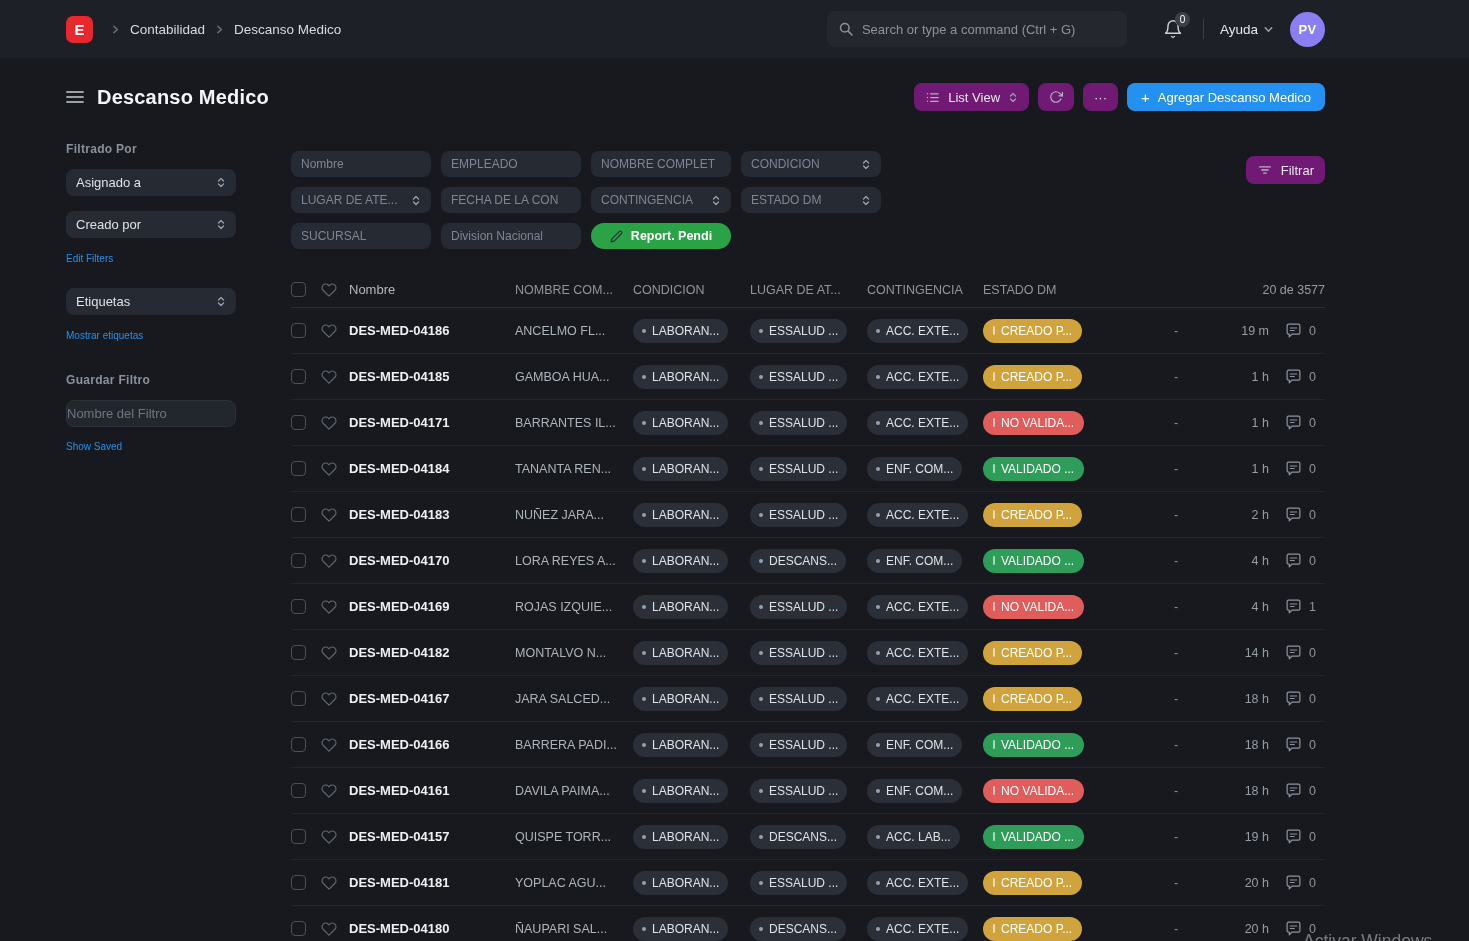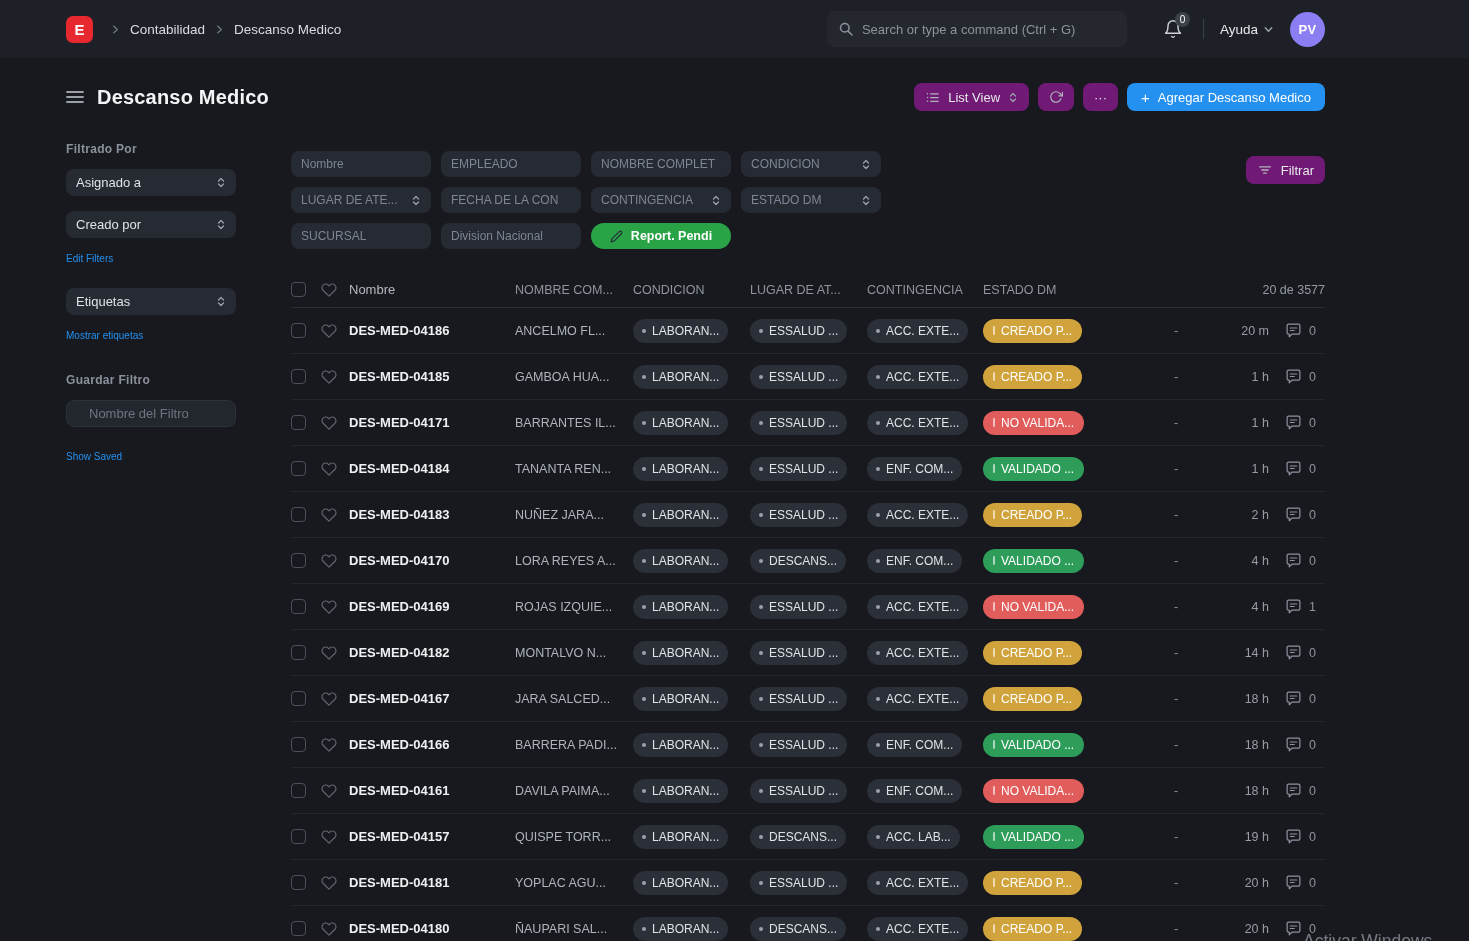--- a/index.html
+++ b/index.html
@@ -76,21 +76,21 @@
   .side-label { font-size:12px; color:#8b919c; font-weight:600; letter-spacing:.3px; margin-bottom:13px; }
   .side-select {
     height:27px; background:#262a32; border-radius:8px; margin-bottom:15px;
     display:flex; align-items:center; justify-content:space-between; padding:0 10px;
     font-size:13px; color:#dfe2e6; font-weight:500; cursor:pointer;
   }
   .side-link { font-size:10px; color:var(--link,#2490ef); cursor:pointer; margin-bottom:24px; font-weight:500; }
   .side-gap { height:8px; }
   .side-input {
     width:100%; height:27px; background:#22262d; border:1px solid #2c313a; border-radius:8px;
-    padding:0 22px; font-size:13px; color:#dfe2e6; font-family:inherit; outline:none; margin-bottom:24px;
+    padding:0 0; font-size:13px; color:#dfe2e6; font-family:inherit; outline:none; margin-bottom:14px;
   }
   .side-input::placeholder { color:#6f7582; }
 
   
   .main { flex:1; min-width:0; }
 
   
   .filter-area { display:flex; justify-content:space-between; align-items:flex-start; padding-top:9px; }
   .filter-fields { width:600px; display:flex; flex-wrap:wrap; }
   .pill {
@@ -482,21 +482,21 @@
               </span></span>
           <span><span class="tag">
                 <span class="dot"></span>
                 <span>ACC. EXTE...</span>
               </span></span>
           <span><span class="badge">
                 <span class="tick"></span>
                 <span>CREADO P...</span>
               </span></span>
           <span class="rassigned">-</span>
-          <span class="rtime">20 m</span>
+          <span class="rtime">19 m</span>
           <span class="rcomments">
             <span>
                 <svg width="17" height="17">
                   <use href="#i-comment"></use>
                 </svg>
               </span>
             <span>0</span>
           </span>
         </div>
 

